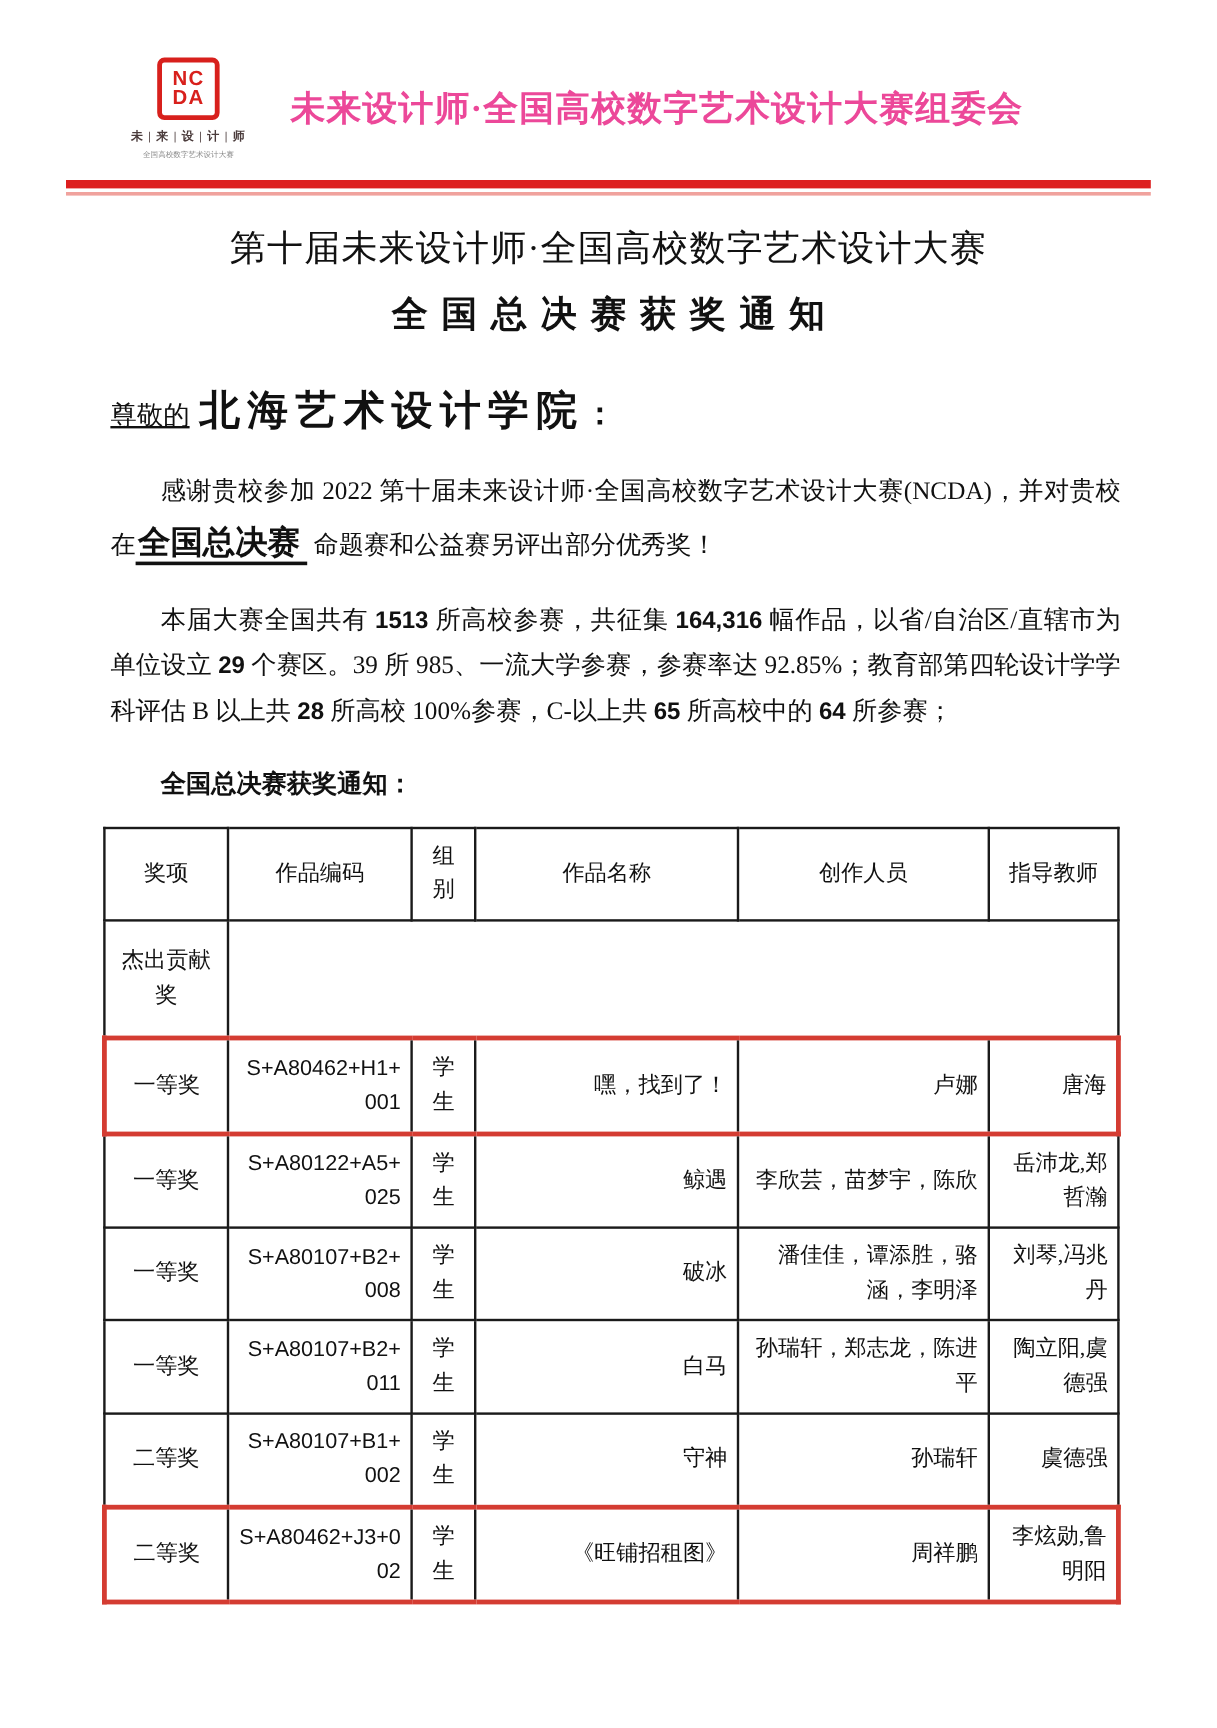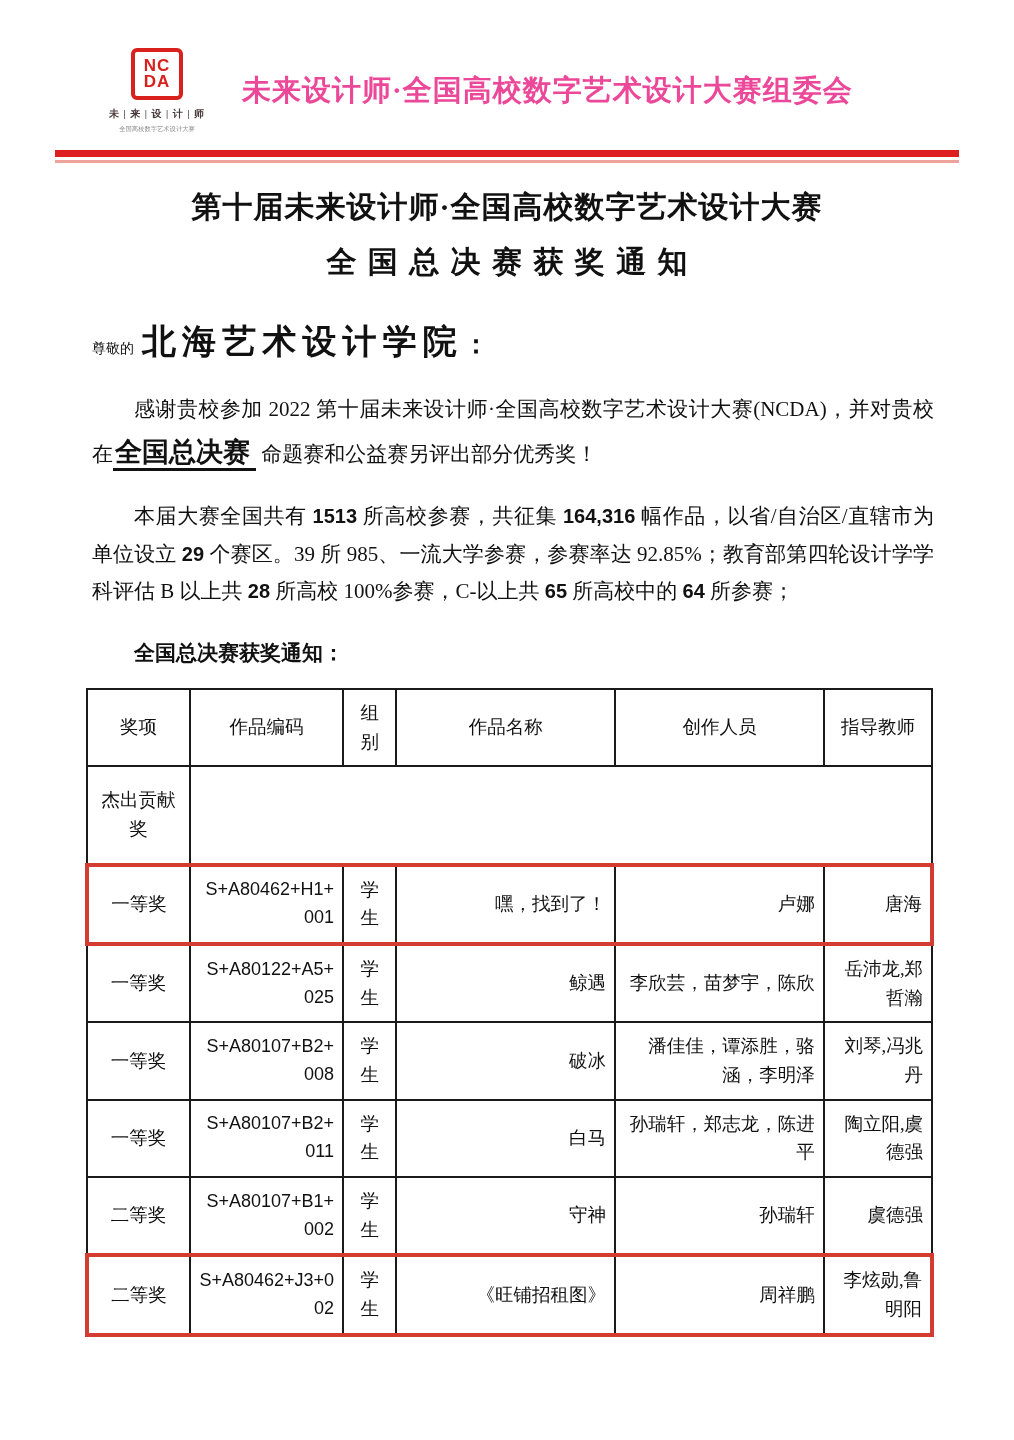--- a/index.html
+++ b/index.html
@@ -38,26 +38,26 @@
     flex: 1;
     color: #ec4899; font-weight: bold; font-size: 29px;
     letter-spacing: 1px; white-space: nowrap;
   }
   .rule { margin: 6px 55px 0 55px; }
   .rule-thick { height: 7px; background: #dd1f1f; }
   .rule-thin { height: 3px; background: #f0a29d; margin-top: 3px; }
 
   
   .doc-title { text-align: center; margin-top: 24px; }
-  .doc-title .line1 { font-size: 30px; font-weight: bold; letter-spacing: 1px; }
+  .doc-title .line1 { font-size: 30px; font-weight: normal; letter-spacing: 1px; }
   .doc-title .line2 { font-size: 30px; font-weight: bold; letter-spacing: 0.38em; margin-top: 14px; text-indent: 0.38em; }
 
   
   .salutation { margin: 36px 80px 0 92px; display: flex; align-items: baseline; }
-  .salutation .prefix { font-size: 14px; }
+  .salutation .prefix { font-size: 22px; text-decoration: underline; }
   .salutation .school {
     font-size: 34px; font-weight: bold; letter-spacing: 0.18em; margin-left: 8px;
     font-family: "DejaVu Serif", "Liberation Serif", serif;
   }
   .salutation .colon { font-size: 26px; font-weight: bold; }
 
   
   .body-para {
     margin: 0 80px 0 92px; font-size: 21px; line-height: 1.78;
     text-align: justify; text-indent: 2em;

